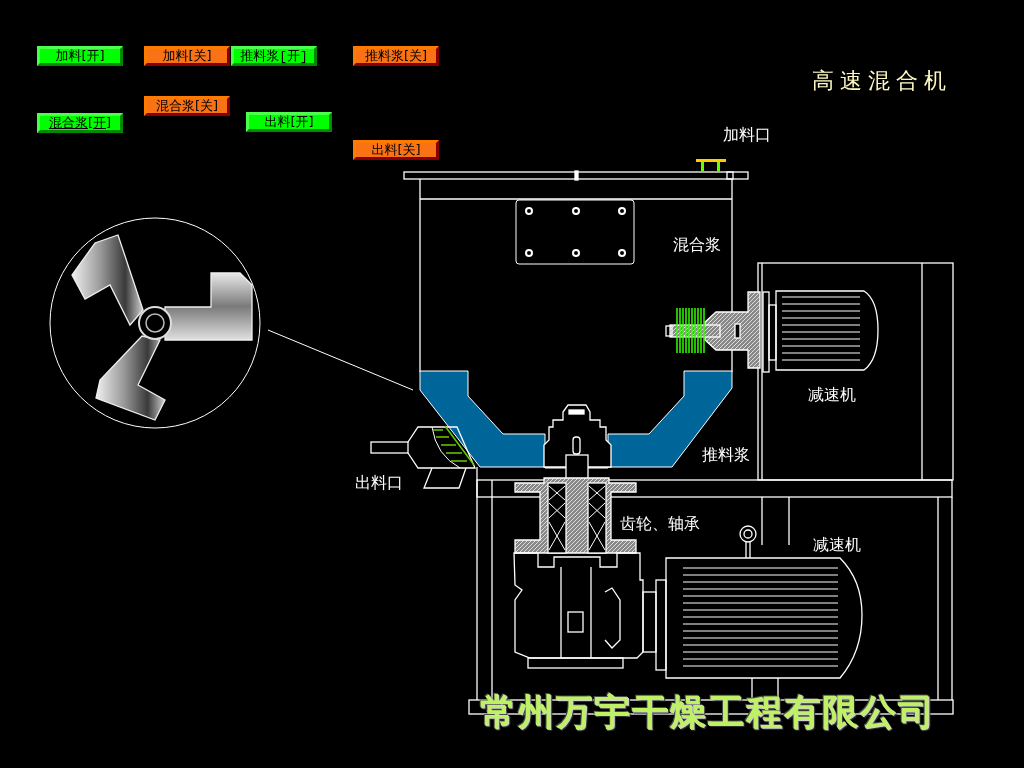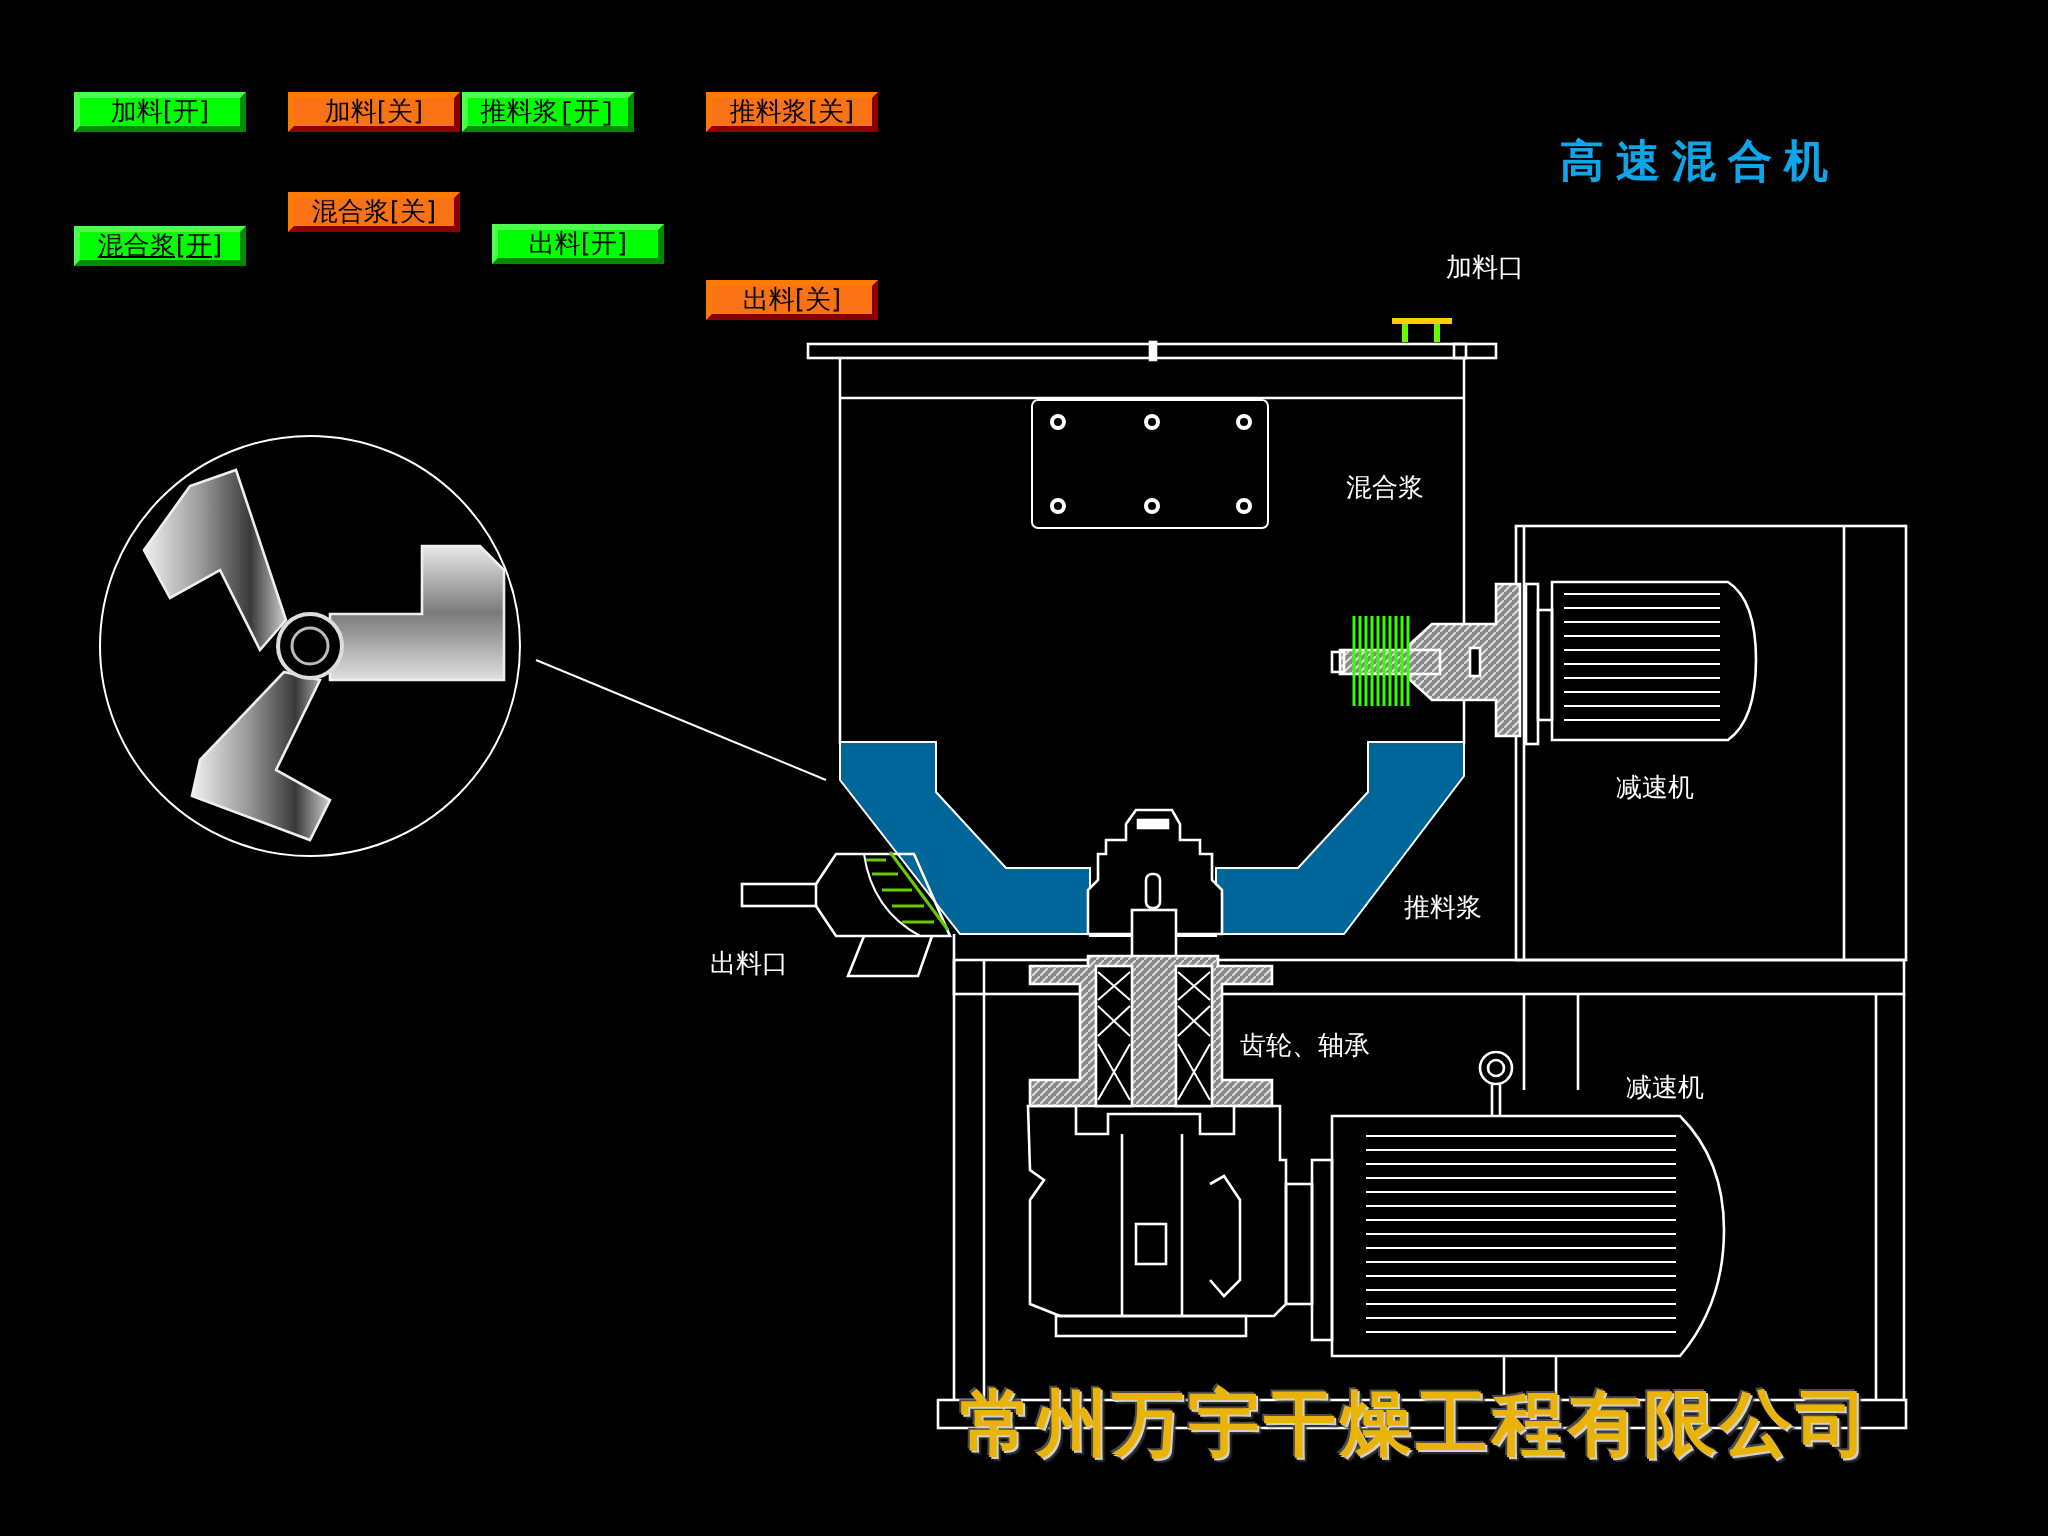--- a/index.html
+++ b/index.html
@@ -4,24 +4,24 @@
 <style>
   html, body { margin:0; padding:0; background:#000; }
   body { width:1024px; height:768px; position:relative; overflow:hidden; font-family:"DejaVu Sans", sans-serif; }
   .btn {
     position:absolute; width:86px; height:20px; box-sizing:border-box;
     font-size:13px; color:#000; display:flex; align-items:center; justify-content:center;
     cursor:pointer; letter-spacing:0px;
   }
   .btn.on { background:#00ff00; border-top:3px solid #4cff4c; border-left:3px solid #4cff4c; border-right:3px solid #008a00; border-bottom:3px solid #008a00; }
   .btn.off { background:#f97316; border-top:3px solid #ff7a00; border-left:3px solid #ff7a00; border-right:3px solid #8a0000; border-bottom:3px solid #8a0000; }
-  .title { position:absolute; left:780px; top:66px; color:#0ea5e9; font-size:22px; font-weight:bold; letter-spacing:6px; }
-  .lbl { position:absolute; color:#fff; font-size:13px; }
+  .title { position:absolute; left:812px; top:66px; color:#fef9c3; font-size:22px; font-weight:normal; letter-spacing:6px; }
+  .lbl { position:absolute; color:#fff; font-size:16px; }
   .company {
-    position:absolute; left:480px; top:688px; font-size:36px; font-weight:bold; color:#eab308;
+    position:absolute; left:480px; top:688px; font-size:36px; font-weight:bold; color:#bef264;
     letter-spacing:2px; text-shadow: 1px 1px 0 #d0d0d0, -1px -1px 0 #4a4a4a, 2px 2px 1px #333;
   }
   svg { position:absolute; left:0; top:0; }
 </style>
 </head>
 <body>
 
 <div class="btn on" style="left:37px;top:46px;">加料[开]</div>
 <div class="btn off" style="left:144px;top:46px;">加料[关]</div>
 <div class="btn on" style="left:231px;top:46px;font-family:Liberation Mono, monospace;">推料浆[开]</div>

